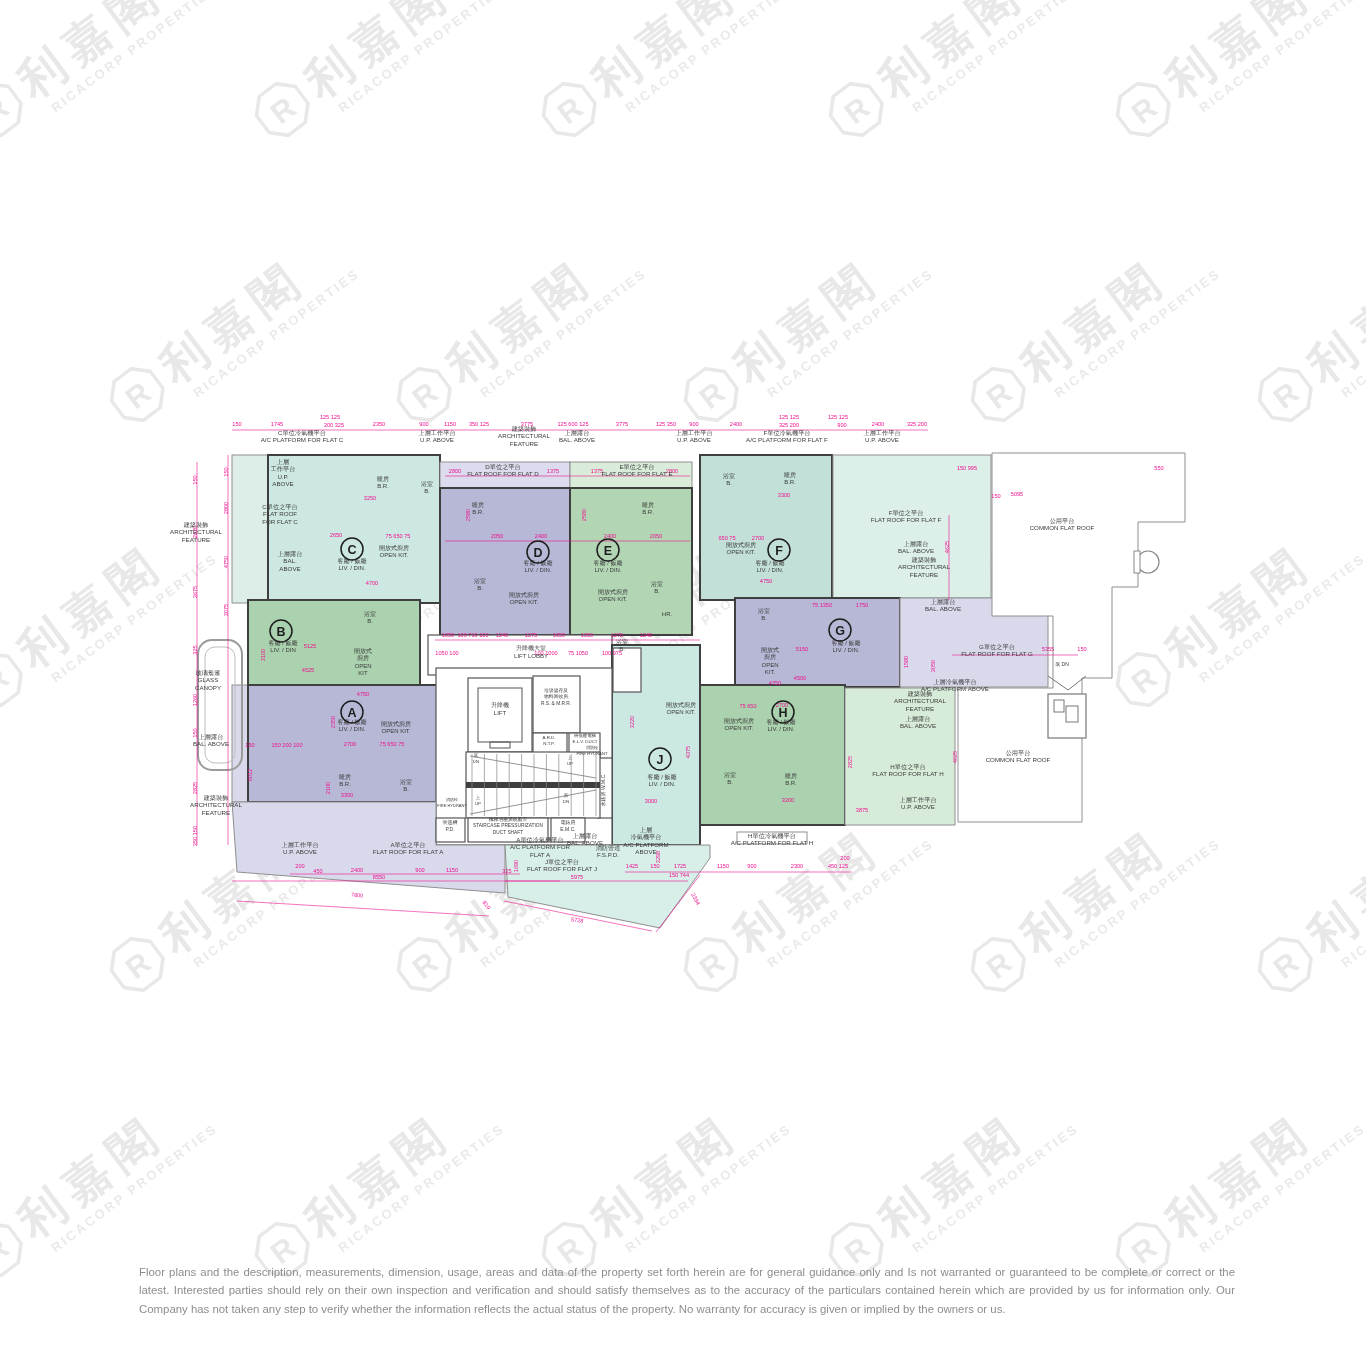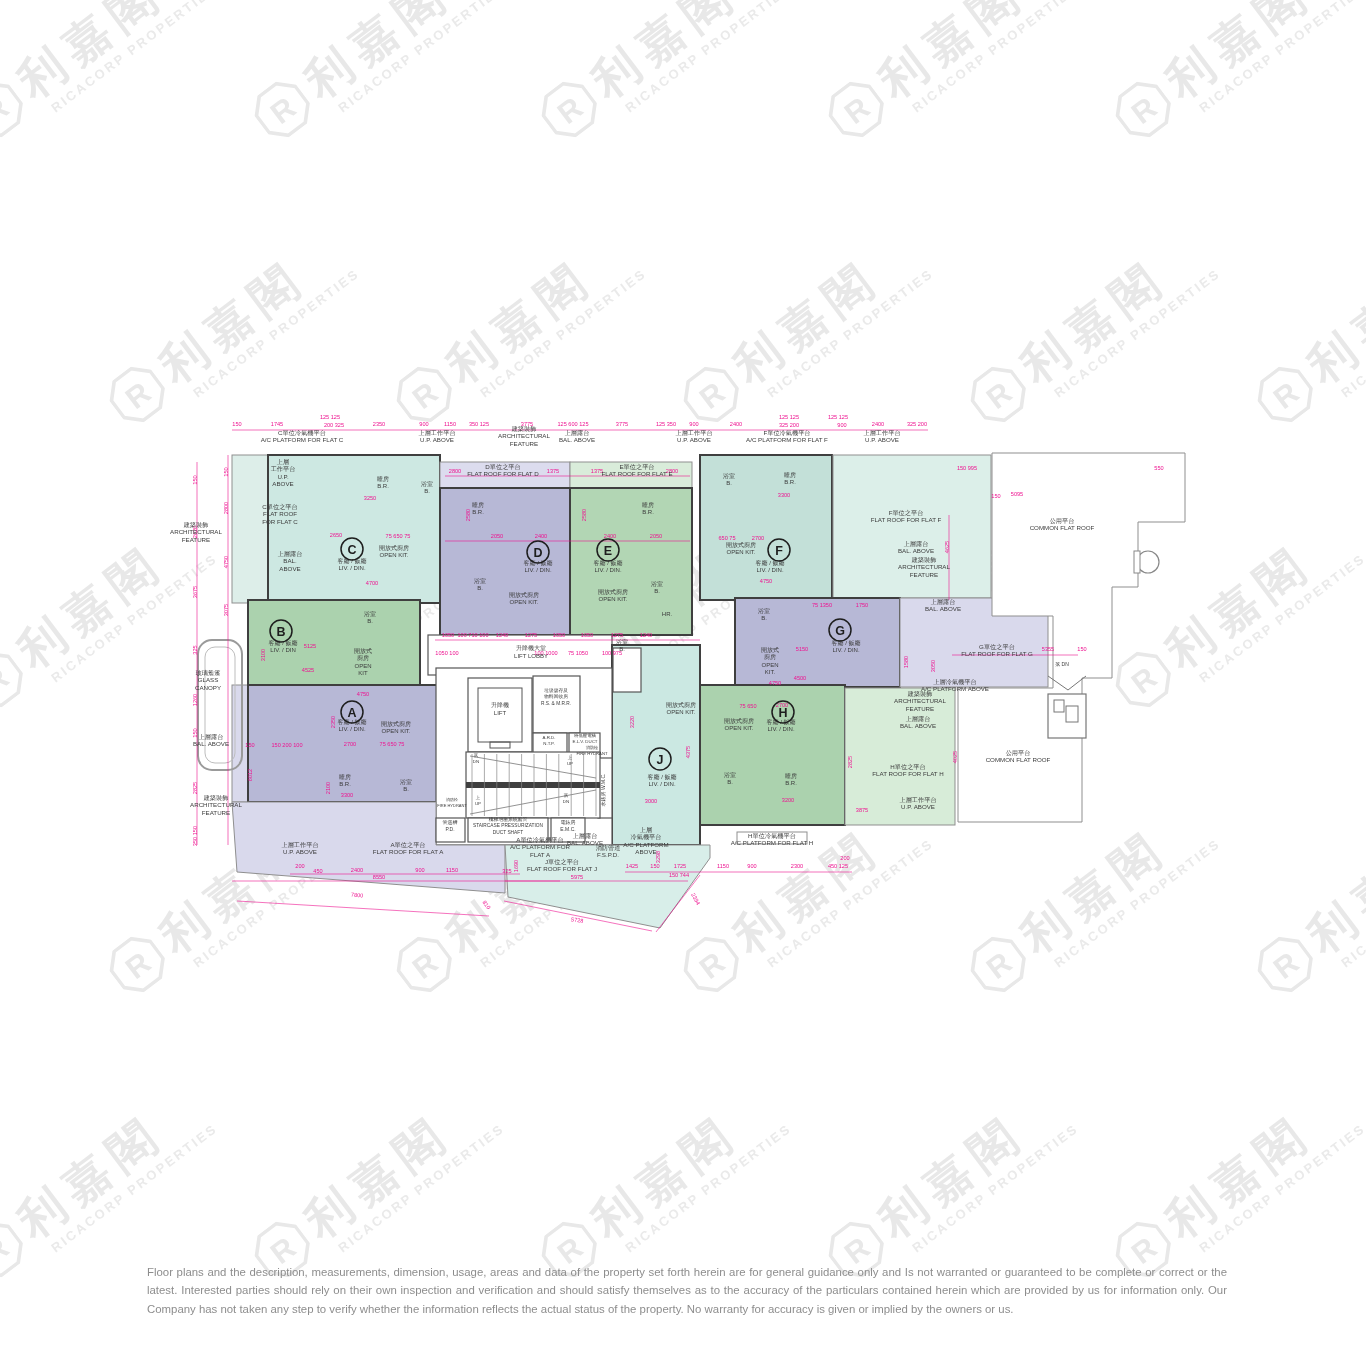--- a/index.html
+++ b/index.html
@@ -16,21 +16,21 @@
   svg text{font-family:"Liberation Sans",sans-serif}
   .dim{fill:#ee1390;font-size:5.6px;text-anchor:middle}
   .lbl{fill:#3c3c3c;font-size:6px;text-anchor:middle}
   .ann{fill:#3c3c3c;font-size:6.2px;text-anchor:middle}
   .flat-letter{font-size:12.5px;font-weight:bold;fill:#1e1e1e;text-anchor:middle}
   .edge-u{stroke:#3f3f3f;stroke-width:2}
   .edge-r{stroke:#8f8f8f;stroke-width:1}
   .edge-w{stroke:#555;stroke-width:1.2}
   footer{position:absolute;left:135px;top:1254px;width:1104px;z-index:2}
   .cn{font-size:13.5px;color:#7a7a7a;line-height:1.55;margin:0;text-align:justify}
-  .en{font-size:11.4px;color:#8d8d8d;line-height:1.62;margin:9px 12px 0;text-align:justify}
+  .en{font-size:11.4px;color:#8d8d8d;line-height:1.62;margin:9px 4px 0;text-align:justify}
 </style>
 </head>
 <body>
 
 <div id="watermarks">
     <div class="wm" style="left: -50px; top: 10px;">
       <div class="wm-inner">
         <div class="wm-row">
           <svg class="wm-logo" viewBox="0 0 100 100">
             <polygon points="30,3 70,3 97,30 97,70 70,97 30,97 3,70 3,30" fill="none" stroke="#e8e8e8" stroke-width="7"></polygon>

